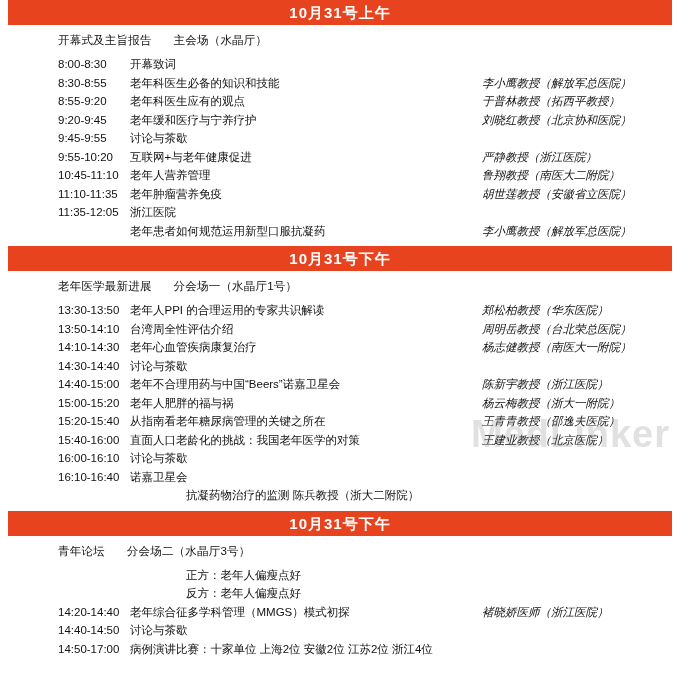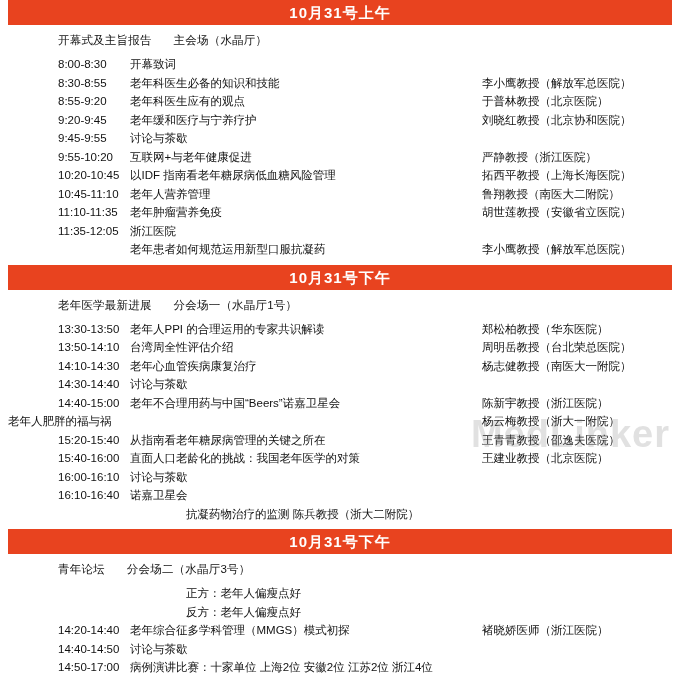--- a/index.html
+++ b/index.html
@@ -74,20 +74,21 @@
     white-space: nowrap;
     overflow: hidden;
   }
   .c-title.indent {
     padding-left: 56px;
   }
   .c-speaker {
     width: 190px;
     flex: 0 0 190px;
     white-space: nowrap;
+    font-style: italic;
   }
   .watermark {
     position: absolute;
     right: 10px;
     bottom: 36px;
     font-size: 38px;
     font-weight: bold;
     color: rgba(120,120,120,0.22);
     letter-spacing: 1px;
     pointer-events: none;
@@ -111,41 +112,36 @@
         <div class="c-speaker"></div>
       </div>
       <div class="row">
         <div class="c-time">8:30-8:55</div>
         <div class="c-title">老年科医生必备的知识和技能</div>
         <div class="c-speaker">李小鹰教授（解放军总医院）</div>
       </div>
       <div class="row">
         <div class="c-time">8:55-9:20</div>
         <div class="c-title">老年科医生应有的观点</div>
-        <div class="c-speaker">于普林教授（北京医院）</div>
+        <div class="c-speaker">于普林教授（拓西平教授）</div>
       </div>
       <div class="row">
         <div class="c-time">9:20-9:45</div>
         <div class="c-title">老年缓和医疗与宁养疗护</div>
         <div class="c-speaker">刘晓红教授（北京协和医院）</div>
       </div>
       <div class="row">
         <div class="c-time">9:45-9:55</div>
         <div class="c-title">讨论与茶歇</div>
         <div class="c-speaker"></div>
       </div>
       <div class="row">
         <div class="c-time">9:55-10:20</div>
         <div class="c-title">互联网+与老年健康促进</div>
         <div class="c-speaker">严静教授（浙江医院）</div>
-      </div>
-      <div class="row">
-        <div class="c-time">10:20-10:45</div>
-        <div class="c-title">以IDF 指南看老年糖尿病低血糖风险管理</div>
-        <div class="c-speaker">拓西平教授（上海长海医院）</div>
       </div>
       <div class="row">
         <div class="c-time">10:45-11:10</div>
         <div class="c-title">老年人营养管理</div>
         <div class="c-speaker">鲁翔教授（南医大二附院）</div>
       </div>
       <div class="row">
         <div class="c-time">11:10-11:35</div>
         <div class="c-title">老年肿瘤营养免疫</div>
         <div class="c-speaker">胡世莲教授（安徽省立医院）</div>
@@ -188,20 +184,21 @@
         <div class="c-time">14:30-14:40</div>
         <div class="c-title">讨论与茶歇</div>
         <div class="c-speaker"></div>
       </div>
       <div class="row">
         <div class="c-time">14:40-15:00</div>
         <div class="c-title">老年不合理用药与中国“Beers”诺嘉卫星会</div>
         <div class="c-speaker">陈新宇教授（浙江医院）</div>
       </div>
       <div class="row">
+        <div class="c-time">15:00-15:20</div>
         <div class="c-title">老年人肥胖的福与祸</div>
         <div class="c-speaker">杨云梅教授（浙大一附院）</div>
       </div>
       <div class="row">
         <div class="c-time">15:20-15:40</div>
         <div class="c-title">从指南看老年糖尿病管理的关键之所在</div>
         <div class="c-speaker">王青青教授（邵逸夫医院）</div>
       </div>
       <div class="row">
         <div class="c-time">15:40-16:00</div>

